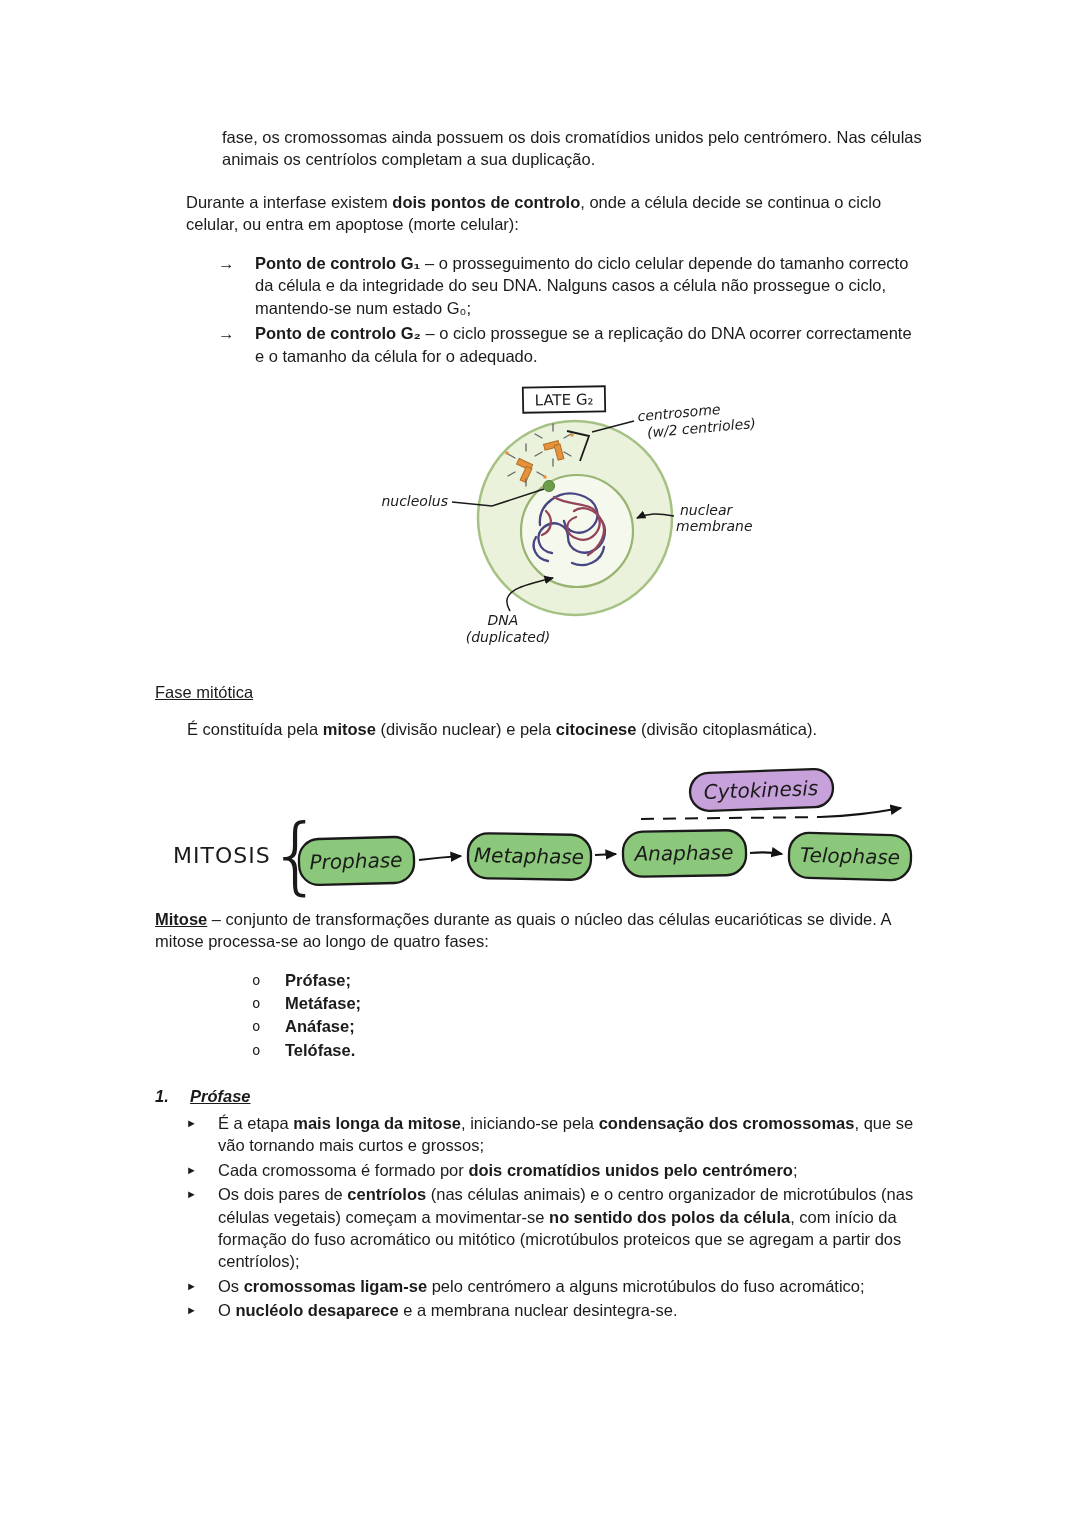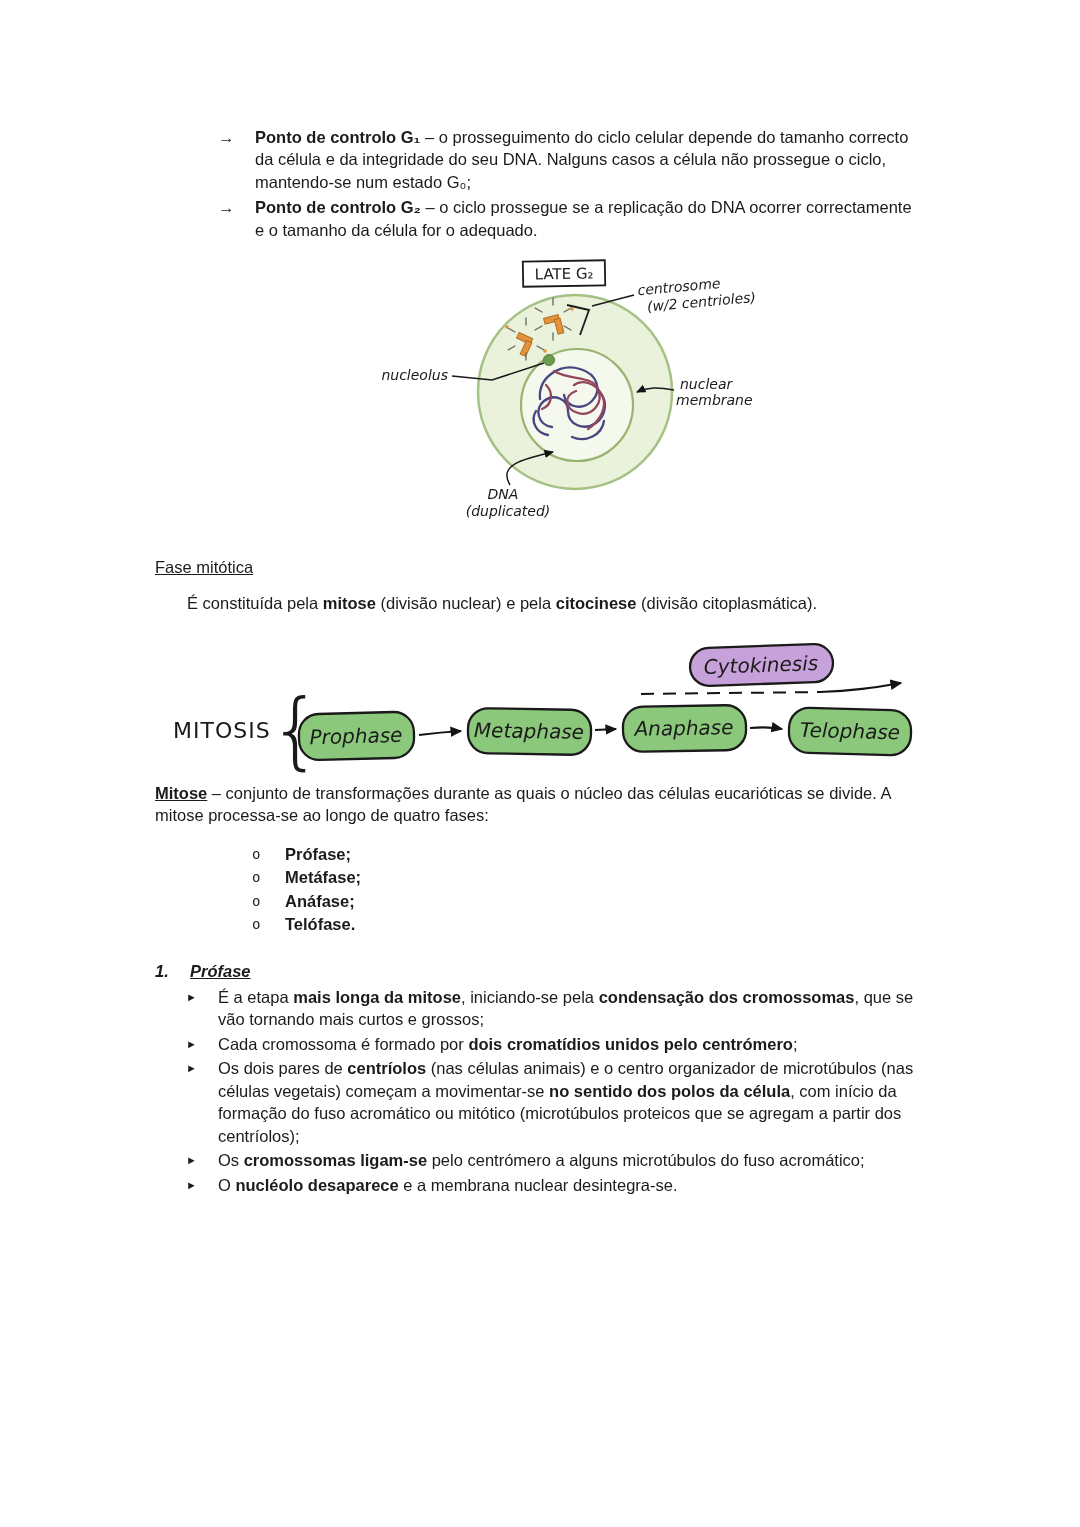--- a/index.html
+++ b/index.html
@@ -60,21 +60,23 @@
   .phase-box { stroke:#1a1a1a; stroke-width:2.3; }
   .box-label { font-family:"DejaVu Sans",sans-serif; font-style:italic; font-size:20px; }
   .mitosis-word { font-family:"DejaVu Sans",sans-serif; font-size:22px; letter-spacing:1px; }
   .brace-glyph { font-family:"DejaVu Sans",sans-serif; font-size:84px; font-weight:200; }
 </style>
 </head>
 <body>
 
 <div class="page">
 
-
+  <p class="para-cont"><span>fase, os cromossomas ainda possuem os dois cromatídios unidos pelo centrómero. Nas células animais os centríolos completam a sua duplicação.</span></p>
+
+  <p class="para-interfase"><span>Durante a interfase existem </span><span class="b">dois pontos de controlo</span><span>, onde a célula decide se continua o ciclo celular, ou entra em apoptose (morte celular):</span></p>
 
   <div class="arrow-list">
     <div class="li">
       <span class="marker">→</span>
       <span class="li-text"><span class="b">Ponto de controlo G₁</span><span> – o prosseguimento do ciclo celular depende do tamanho correcto da célula e da integridade do seu DNA. Nalguns casos a célula não prossegue o ciclo, mantendo-se num estado G₀;</span></span>
     </div>
     <div class="li">
       <span class="marker">→</span>
       <span class="li-text"><span class="b">Ponto de controlo G₂</span><span> – o ciclo prossegue se a replicação do DNA ocorrer correctamente e o tamanho da célula for o adequado.</span></span>
     </div>

